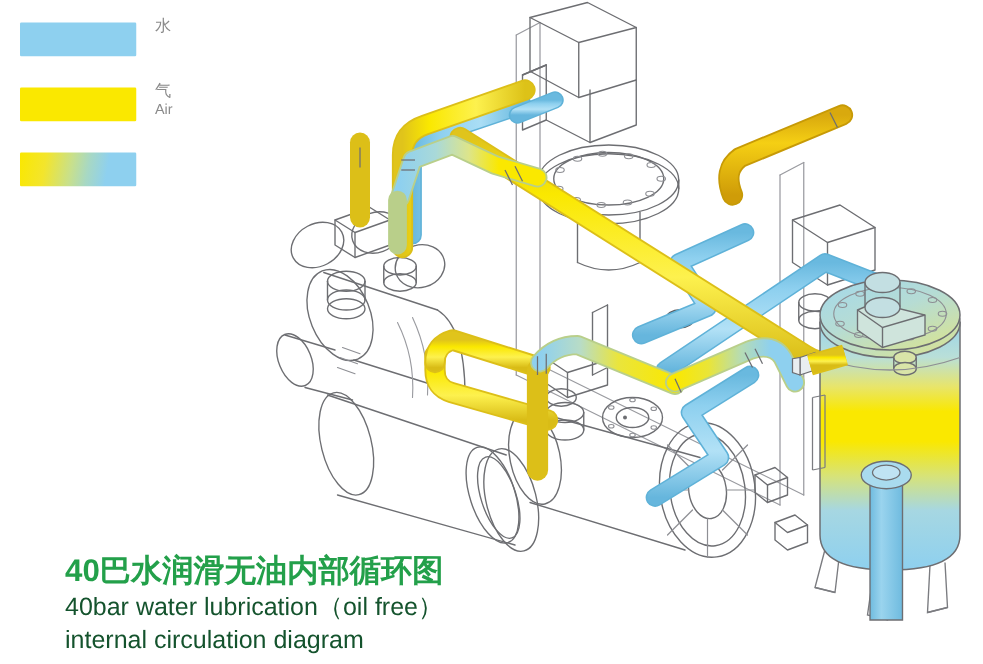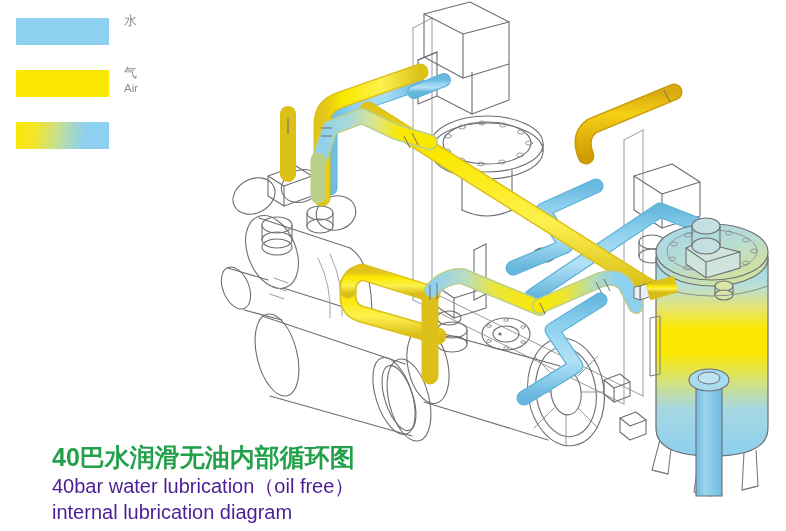--- a/index.html
+++ b/index.html
@@ -71,21 +71,21 @@
   #caption-cn {
     font-size: 25px;
     font-weight: bold;
     color: #23a04a;
     line-height: 32px;
     letter-spacing: 0px;
     white-space: nowrap;
   }
   .caption-en {
     font-size: 20px;
-    color: #4c1d95;
+    color: #14532d;
     line-height: 26px;
     white-space: nowrap;
   }
 
   
   #drawing {
     position: absolute;
     left: 0;
     top: 0;
     width: 786px;
@@ -529,16 +529,16 @@
 
     <g fill="none">
       <path d="M648 292 L676 284" stroke="#dcbf18" stroke-width="17"></path>
       <path d="M648 292 L676 284" stroke="url(#gAirH)" stroke-width="14"></path>
     </g>
   </svg>
 
   <div id="caption">
     <div id="caption-cn">40巴水润滑无油内部循环图</div>
     <div class="caption-en">40bar water lubrication（oil free）</div>
-    <div class="caption-en">internal lubrication diagram</div>
+    <div class="caption-en">internal circulation diagram</div>
   </div>
 
 </div>
 
 </body></html>

